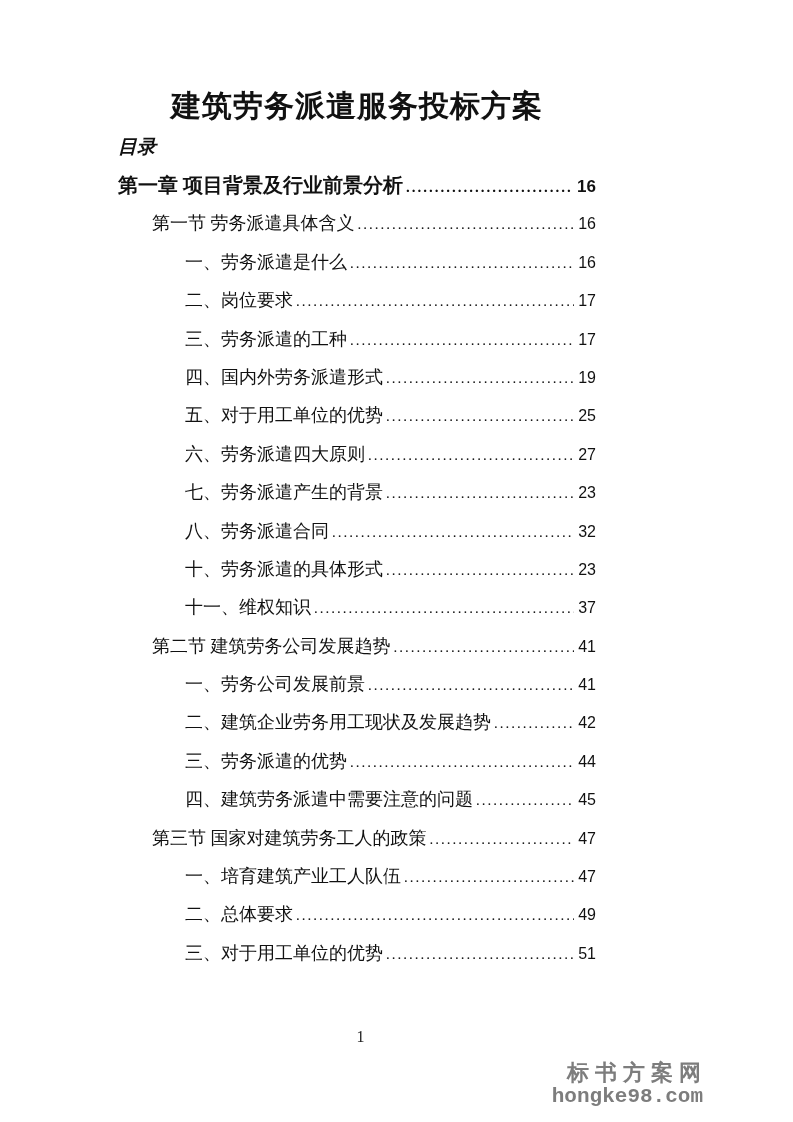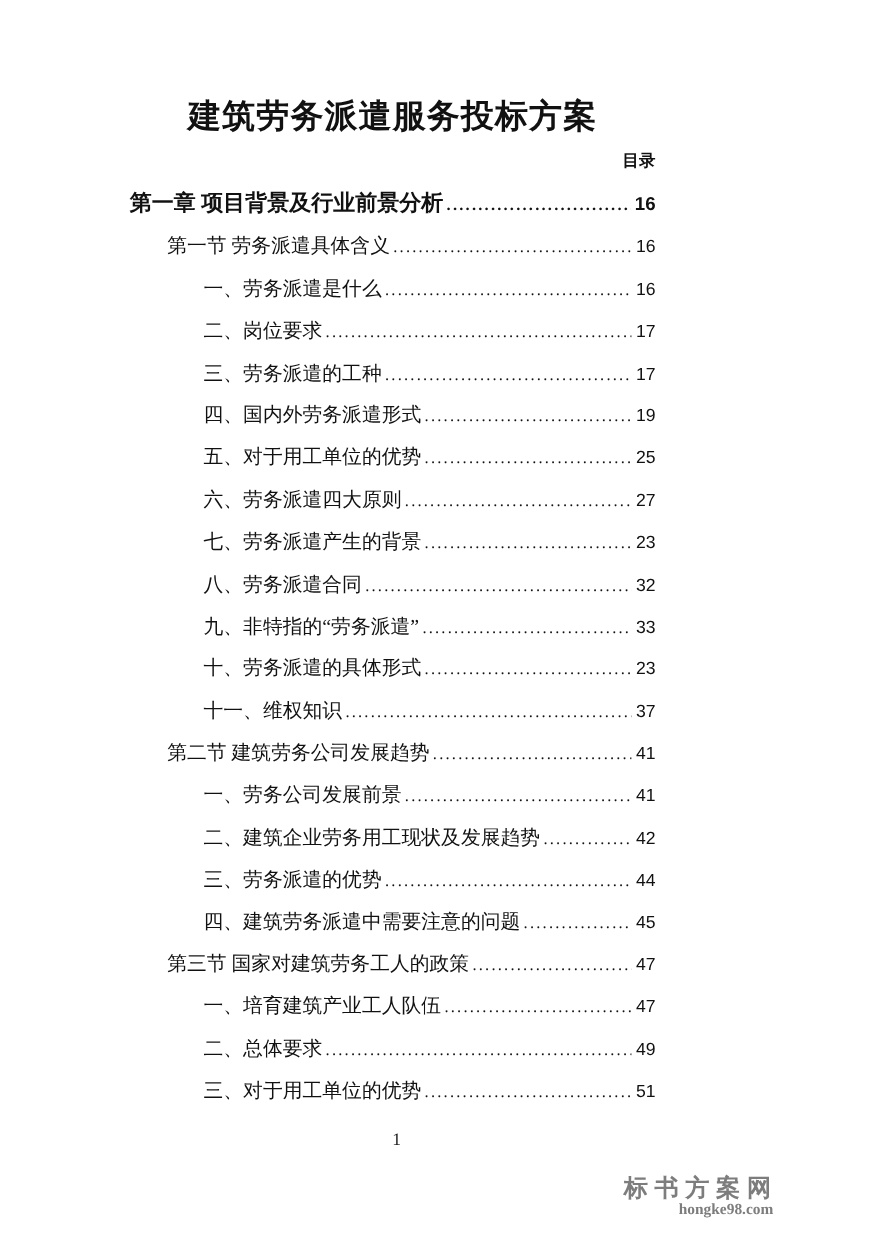--- a/index.html
+++ b/index.html
@@ -21,24 +21,25 @@
   .doc-title {
     margin: 0;
     font-size: 30px;
     font-weight: bold;
     text-align: center;
     letter-spacing: 1px;
     line-height: 40px;
   }
   .toc-heading {
     margin: 8px 0 6px 0;
-    font-size: 15px;
-    font-weight: bold;
-    text-align: right;
+    font-size: 19px;
+    font-weight: bold;
+    text-align: left;
     line-height: 26px;
+    font-style: italic;
   }
   .toc {
     width: 100%;
   }
   .toc-row {
     display: flex;
     align-items: baseline;
     height: 38.4px;
     line-height: 38.4px;
     font-size: 18px;
@@ -94,23 +95,23 @@
     line-height: 1.1;
   }
   .wm-name {
     font-family: "Liberation Sans", "DejaVu Sans", sans-serif;
     font-weight: bold;
     font-size: 22px;
     letter-spacing: 6px;
     margin-right: -4px;
   }
   .wm-url {
-    font-family: Liberation Serif, serif;
-    font-weight: bold;
-    font-size: 14px;
+    font-family: Liberation Mono, monospace;
+    font-weight: bold;
+    font-size: 21px;
     letter-spacing: 0px;
   }
 </style>
 </head>
 <body>
 
 <div class="doc-page">
   <h1 class="doc-title">建筑劳务派遣服务投标方案</h1>
   <h2 class="toc-heading">目录</h2>
   <div class="toc" id="toc">
@@ -158,25 +159,20 @@
         <span class="toc-label">七、劳务派遣产生的背景</span>
         <span class="toc-dots"></span>
         <span class="toc-page">23</span>
       </div>
       <div class="toc-row item">
         <span class="toc-label">八、劳务派遣合同</span>
         <span class="toc-dots"></span>
         <span class="toc-page">32</span>
       </div>
       <div class="toc-row item">
-        <span class="toc-label">九、非特指的“劳务派遣”</span>
-        <span class="toc-dots"></span>
-        <span class="toc-page">33</span>
-      </div>
-      <div class="toc-row item">
         <span class="toc-label">十、劳务派遣的具体形式</span>
         <span class="toc-dots"></span>
         <span class="toc-page">23</span>
       </div>
       <div class="toc-row item">
         <span class="toc-label">十一、维权知识</span>
         <span class="toc-dots"></span>
         <span class="toc-page">37</span>
       </div>
       <div class="toc-row section">

